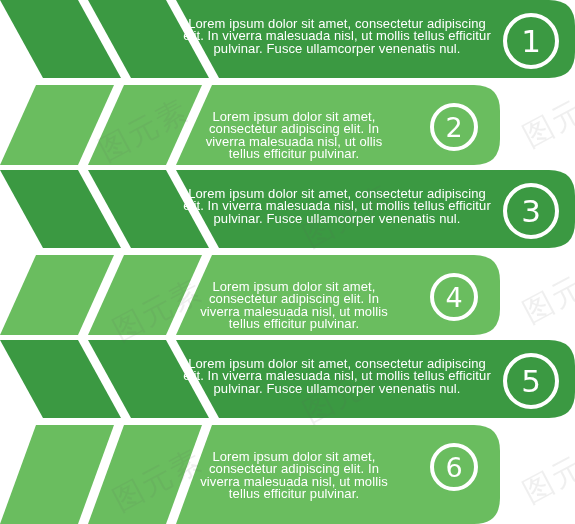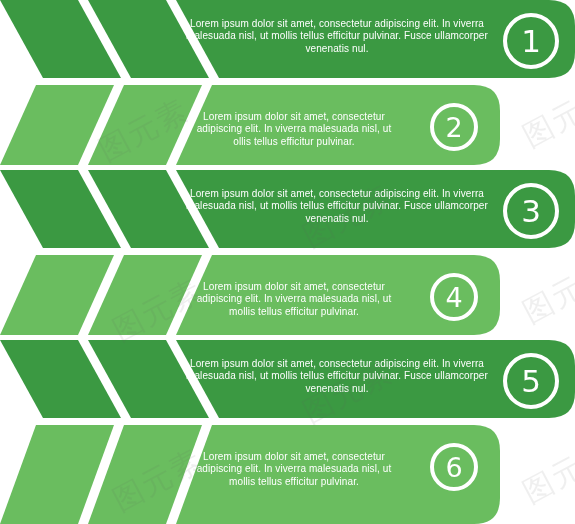--- a/index.html
+++ b/index.html
@@ -43,21 +43,21 @@
     position: absolute;
     left: 0;
     top: 0;
     display: block;
   }
   .row-text {
     position: absolute;
     z-index: 2;
     color: #ffffff;
     font-family: "Liberation Sans", sans-serif;
-    font-size: 10px;
+    font-size: 13px;
     line-height: 12.4px;
     text-align: center;
     letter-spacing: 0.1px;
   }
   .row.dark .row-text {
     left: 178px;
     width: 318px;
     top: 18px;
   }
   .row.light .row-text {

